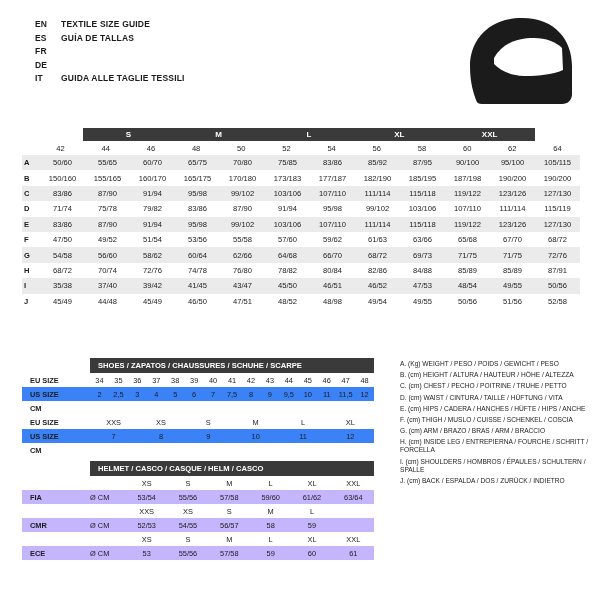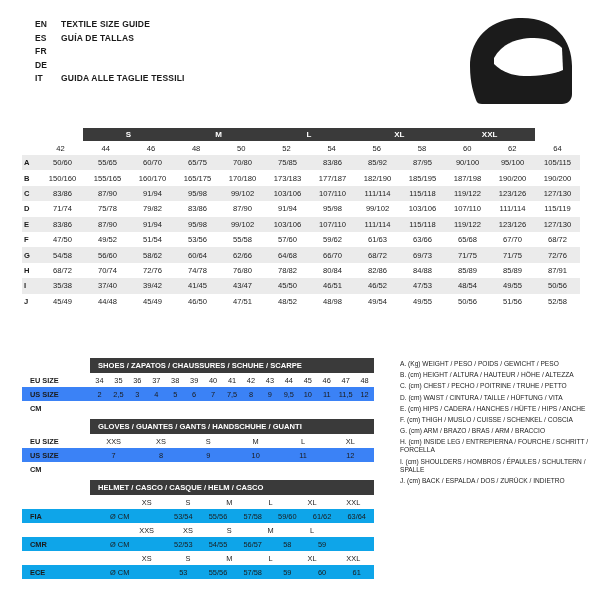--- a/index.html
+++ b/index.html
@@ -38,21 +38,21 @@
   .blk-title{background:#3a3a3a;color:#fff;font-size:7.6px;font-weight:bold;
              padding:3px 0 3px 8px;margin-left:68px;}
   .lrow{display:flex;align-items:center;height:14px;}
   .lrow.alt{background:#3b82f6;}
   .lrow .lbl{width:68px;font-size:7.4px;font-weight:bold;padding-left:8px;box-sizing:border-box;}
   .lrow .vals{flex:1;display:flex;}
   .lrow .v{flex:1;text-align:center;font-size:7.4px;white-space:nowrap;}
 
   
   .hrow{display:flex;align-items:center;height:14px;}
-  .hrow.alt{background:#0ea5e9;gap:20px;}
+  .hrow.alt{background:#c4b5fd;}
   .hrow .lbl{width:68px;font-size:7.4px;font-weight:bold;padding-left:8px;box-sizing:border-box;}
   .hrow .unit{width:36px;font-size:7.4px;}
   .hrow .vals{flex:1;display:flex;}
   .hrow .v{flex:1;text-align:center;font-size:7.4px;white-space:nowrap;}
 
   
   .legend{position:absolute;left:400px;top:360px;width:190px;}
   .legend p{margin:0 0 3.2px 0;font-size:6.6px;line-height:8px;}
 </style>
 </head>
@@ -320,21 +320,20 @@
         <div class="v">10</div>
         <div class="v">11</div>
         <div class="v">11,5</div>
         <div class="v">12</div>
       </div>
     </div>
     <div class="lrow">
       <div class="lbl">CM</div>
     </div>
 
-    <div class="blk-title" style="margin-top:4px;">GLOVES / GUANTES / GANTS / HANDSCHUHE / GUANTI</div>
     <div class="lrow">
       <div class="lbl">EU SIZE</div>
       <div class="vals">
         <div class="v">XXS</div>
         <div class="v">XS</div>
         <div class="v">S</div>
         <div class="v">M</div>
         <div class="v">L</div>
         <div class="v">XL</div>
       </div>

